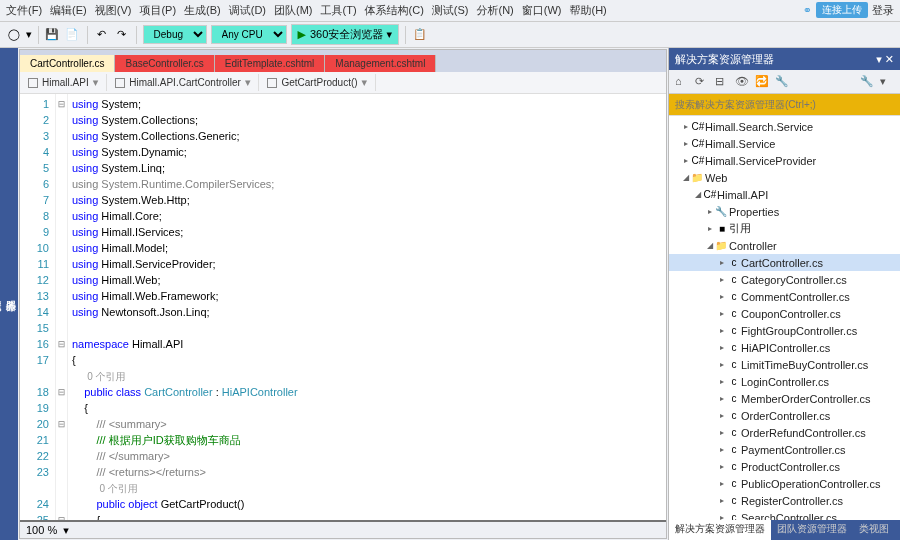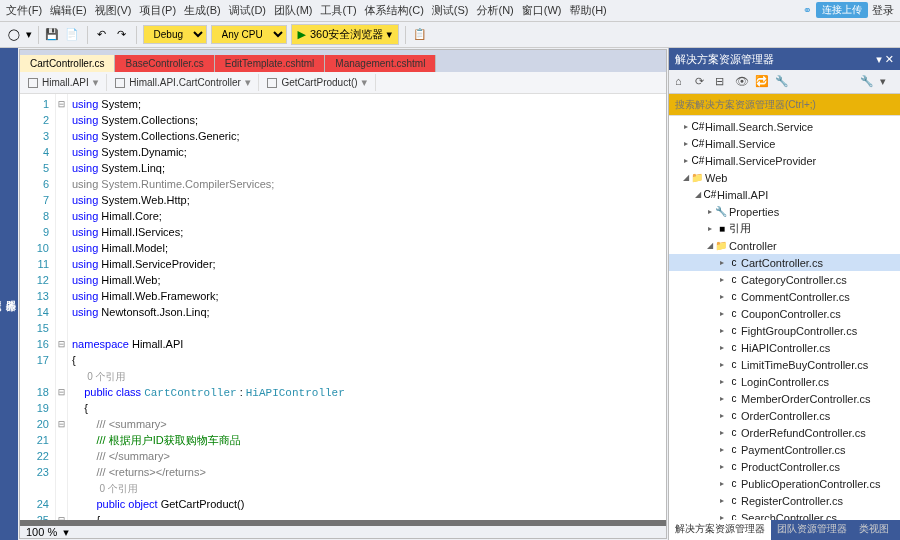--- a/index.html
+++ b/index.html
@@ -1,41 +1,41 @@
 <!DOCTYPE html>
 <html><head>
 <meta charset="utf-8">
 <style>
 * { margin:0; padding:0; box-sizing:border-box; font-family:'Microsoft YaHei',Consolas,sans-serif; font-size:11px; }
 body { width:900px; height:540px; background:#eef0f4; display:flex; flex-direction:column; overflow:hidden; }
 .menubar { height:22px; background:#eef0f4; display:flex; align-items:center; padding:0 6px; border-bottom:1px solid #ccc; }
 .menubar span { margin-right:8px; color:#333; cursor:pointer; }
 .toolbar { height:26px; background:#eef0f4; display:flex; align-items:center; padding:0 6px; gap:4px; border-bottom:1px solid #ccc; }
-.toolbar .btn { padding:2px 6px; border:1px solid #ccc; background:#fde047; font-size:10px; }
+.toolbar .btn { padding:2px 6px; border:1px solid #ccc; background:#5eead4; font-size:10px; }
 .toolbar .sep { width:1px; height:18px; background:#ccc; margin:0 2px; }
 .toolbar .icon { width:16px; height:16px; display:inline-flex; align-items:center; justify-content:center; }
 .body { flex:1; display:flex; overflow:hidden; }
 .leftstrip { width:18px; background:#3b5998; color:#fff; writing-mode:vertical-rl; text-orientation:upright; display:flex; flex-direction:column; align-items:center; padding-top:4px; font-size:10px; }
 .leftstrip div { margin-bottom:8px; }
 .editor { flex:1; display:flex; flex-direction:column; background:#fff; border:1px solid #bbb; margin:1px; overflow:hidden; }
 .tabs { height:22px; background:#cfd6e6; display:flex; align-items:flex-end; }
 .tab { padding:3px 10px; background:#ef4444; border-right:1px solid #bbb; color:#333; font-size:10px; }
 .tab.active { background:#fff2c8; color:#000; }
 .crumbs { height:22px; background:#f4f5f8; display:flex; align-items:center; border-bottom:1px solid #ddd; }
 .crumb { padding:2px 8px; border-right:1px solid #ddd; font-size:10px; color:#333; display:flex; align-items:center; gap:4px; }
 .crumb .box { width:10px; height:10px; border:1px solid #888; display:inline-block; }
 .code { flex:1; display:flex; overflow:hidden; font-family:Consolas,monospace; font-size:12px; line-height:16px; }
 .gutter { width:36px; background:#fff; text-align:right; padding:2px 6px 2px 2px; color:#2b91af; border-right:1px solid #eee; }
 .gutter div { height:16px; }
 .fold { width:12px; background:#fff; border-right:1px solid #eee; padding-top:2px; }
 .fold div { height:16px; text-align:center; color:#888; font-size:9px; }
 .src { flex:1; padding:2px 4px; white-space:pre; overflow:hidden; }
 .src div { height:16px; }
-.kw { color:#0000ff;margin-top:37px; } .ty { color:#2b91af;font-family:Liberation Mono, monospace; } .cm { color:#008000; } .cm2 { color:#808080; } .ref { color:#999; font-size:10px; }
-.status { height:18px; background:#eef0f4; border-top:6px solid #737373; padding:0 6px; font-size:10px; display:flex; align-items:center; }
+.kw { color:#0000ff;margin-top:37px; } .ty { color:#2b91af; } .cm { color:#008000; } .cm2 { color:#808080; } .ref { color:#999; font-size:10px; }
+.status { height:18px; background:#eef0f4; border-top:2px solid #737373; padding:0 6px; font-size:10px; display:flex; align-items:center; }
 .sol { width:232px; display:flex; flex-direction:column; background:#eef0f4; border-left:1px solid #bbb; }
 .sol-title { height:22px; background:#3b5998; color:#fff; display:flex; align-items:center; padding:0 6px; font-size:11px; justify-content:space-between; }
 .sol-tools { height:24px; background:#eef0f4; display:flex; align-items:center; gap:6px; padding:0 6px; border-bottom:1px solid #ccc; }
 .sol-tools span { width:14px; height:14px; color:#555; }
 .sol-search { height:22px; border-bottom:1px solid #ddd; }
 .sol-search input { width:100%; height:100%; border:none; padding:0 6px; background:#eab308; font-size:10px; }
 .tree { flex:1; background:#fff; overflow:auto; padding:2px 0; }
 .node { display:flex; align-items:center; height:17px; padding-right:4px; cursor:pointer; }
 .node.sel { background:#cde0f7; }
 .node .arr { width:10px; text-align:center; color:#666; font-size:8px; }

